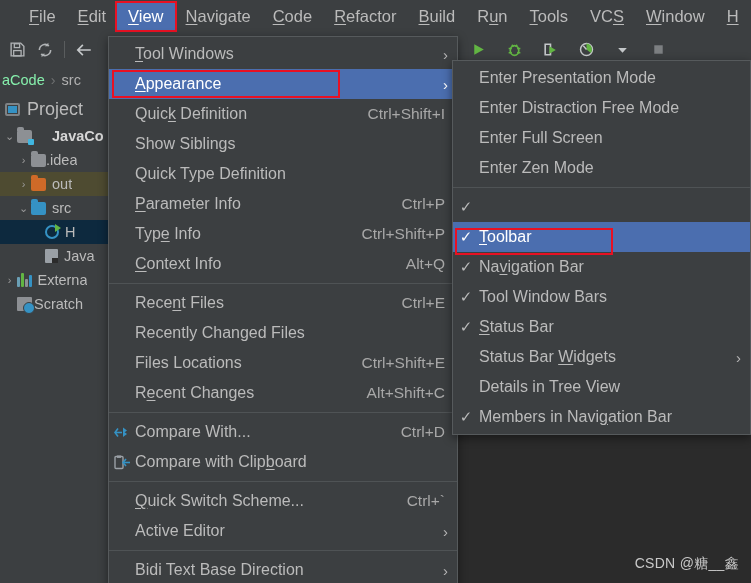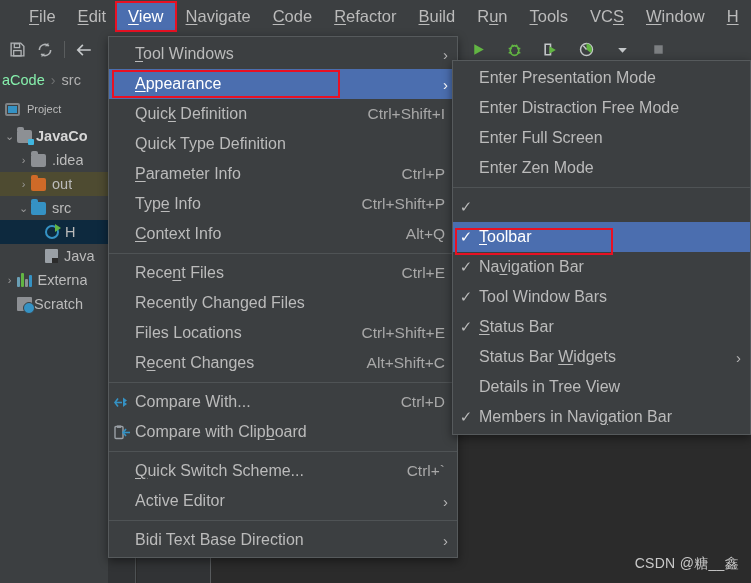--- a/index.html
+++ b/index.html
@@ -46,21 +46,21 @@
   .crumb-sep { color: #6e7071; margin: 0 6px; }
   .crumb2 { color: #b0b0b0; }
 
   
   .sidebar {
     position: absolute; left: 0; top: 94px; width: 108px; height: 489px;
     background: #3c3f41; overflow: hidden;
   }
   .sb-header {
     display: flex; align-items: center; gap: 7px; height: 30px;
-    padding-left: 5px; font-size: 11px; color: #bbbbbb;
+    padding-left: 5px; font-size: 18px; color: #bbbbbb;
   }
   .tree-row {
     display: flex; align-items: center; height: 24px; font-size: 14.5px;
     color: #bbbbbb; white-space: nowrap; position: relative;
   }
   .tree-row.sel-file { background: #0d293e; }
   .tree-row.sel-out { background: #4e4b31; }
   .arrow { width: 15px; text-align: center; color: #9a9a9a; font-size: 11px; flex: none; }
   .tree-label { overflow: hidden; }
   .tree-label.bold { font-weight: bold; color: #d6d6d6; }
@@ -252,26 +252,26 @@
 
   <div class="sidebar">
     <div class="sb-header">
       <span class="icon-project"></span>
       <span>Project</span>
     </div>
     <div id="tree">
         <div class="tree-row" style="padding-left: 2px;">
           <span class="arrow">⌄</span>
           <span class="folder grey module"></span>
-          <span class="tree-label bold" style="margin-left: 4px;">JavaCo</span>
+          <span class="tree-label bold" style="margin-left: 20px;">JavaCo</span>
         </div>
         <div class="tree-row" style="padding-left: 16px;">
           <span class="arrow">›</span>
           <span class="folder grey"></span>
-          <span class="tree-label" style="margin-left: 6px;">.idea</span>
+          <span class="tree-label" style="">.idea</span>
         </div>
         <div class="tree-row sel-out" style="padding-left: 16px;">
           <span class="arrow">›</span>
           <span class="folder orange"></span>
           <span class="tree-label" style="margin-left: 6px;">out</span>
         </div>
         <div class="tree-row" style="padding-left: 16px;">
           <span class="arrow">⌄</span>
           <span class="folder teal"></span>
           <span class="tree-label" style="margin-left: 6px;">src</span>
@@ -312,20 +312,24 @@
       </div>
       <div class="mi hl">
         <span class="gi"></span>
         <span class="txt"><span class="mn">A</span>ppearance</span>
         <span class="sub">›</span>
       </div>
       <div class="mi">
         <span class="gi"></span>
         <span class="txt">Quic<span class="mn">k</span> Definition</span>
         <span class="acc">Ctrl+Shift+I</span>
+      </div>
+      <div class="mi">
+        <span class="gi"></span>
+        <span class="txt">Show Siblings</span>
       </div>
       <div class="mi">
         <span class="gi"></span>
         <span class="txt">Quick Type Definition</span>
       </div>
       <div class="mi">
         <span class="gi"></span>
         <span class="txt"><span class="mn">P</span>arameter Info</span>
         <span class="acc">Ctrl+P</span>
       </div>

